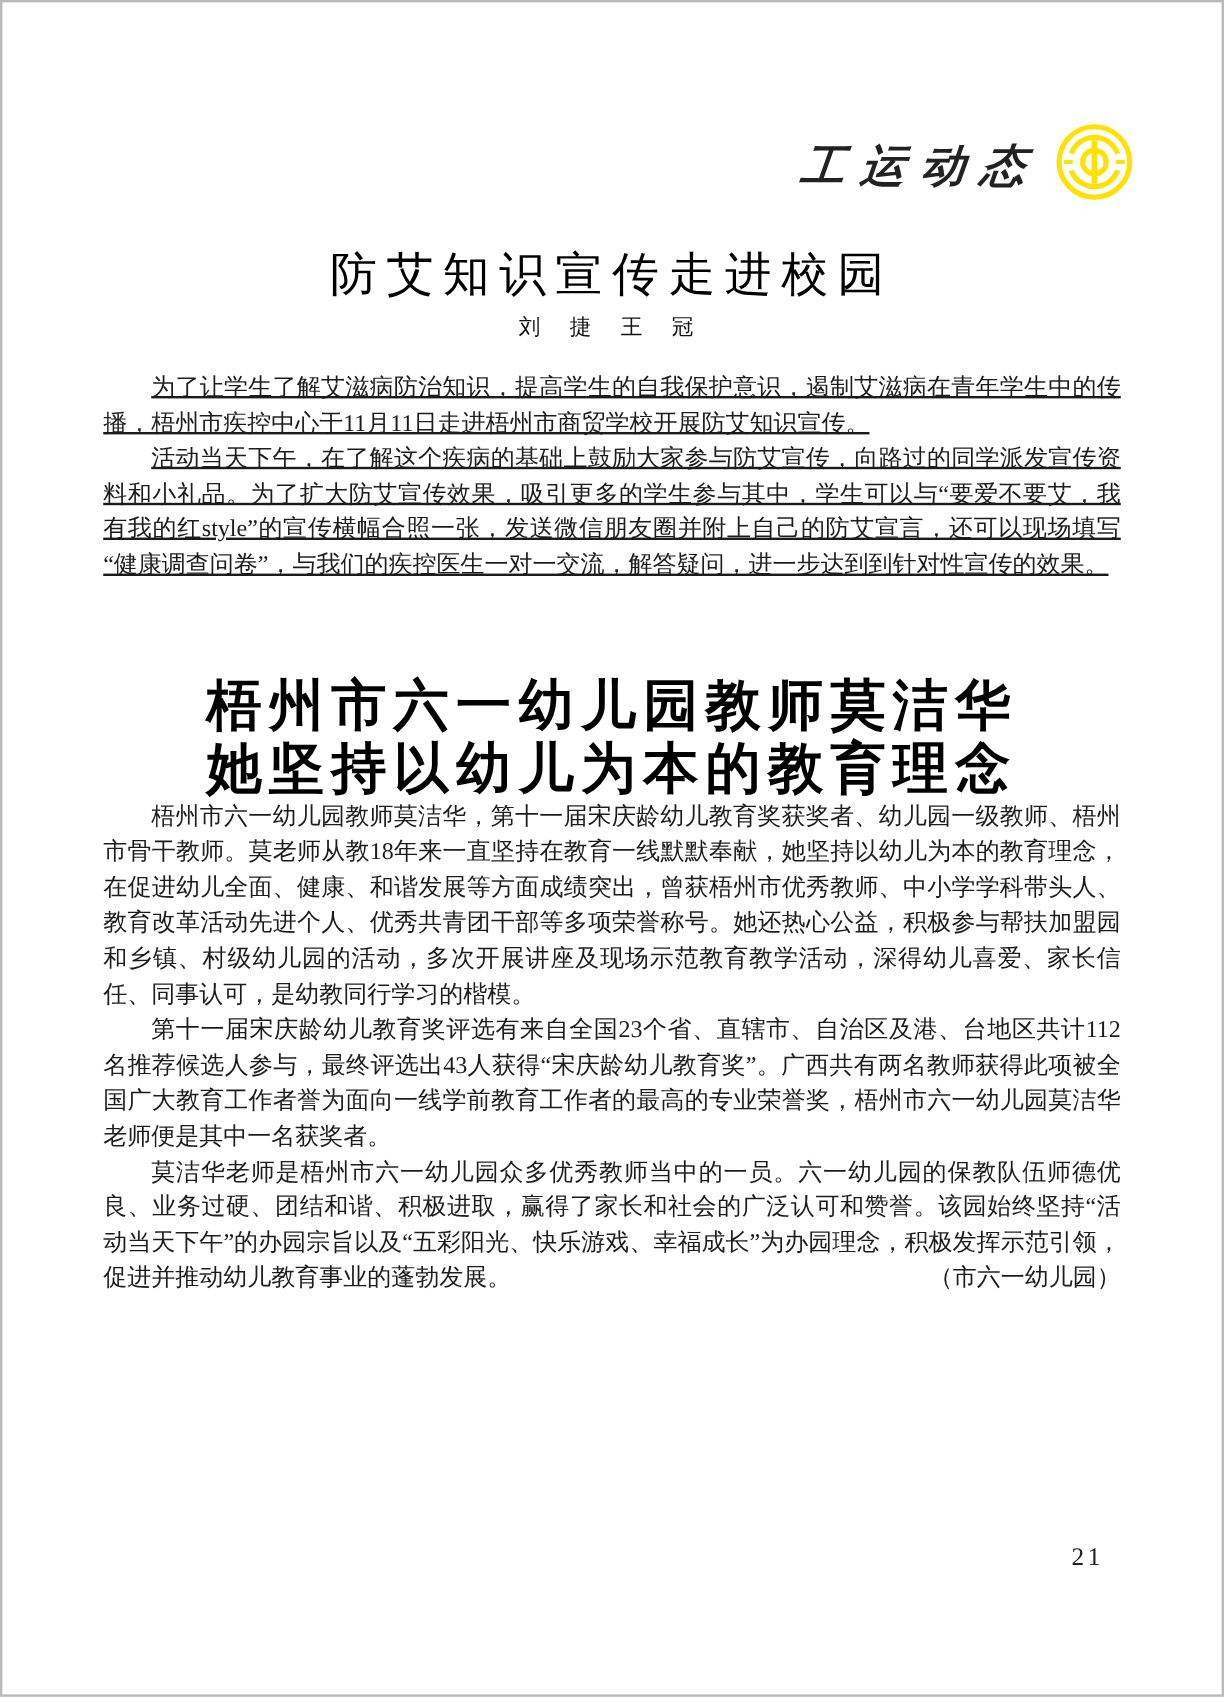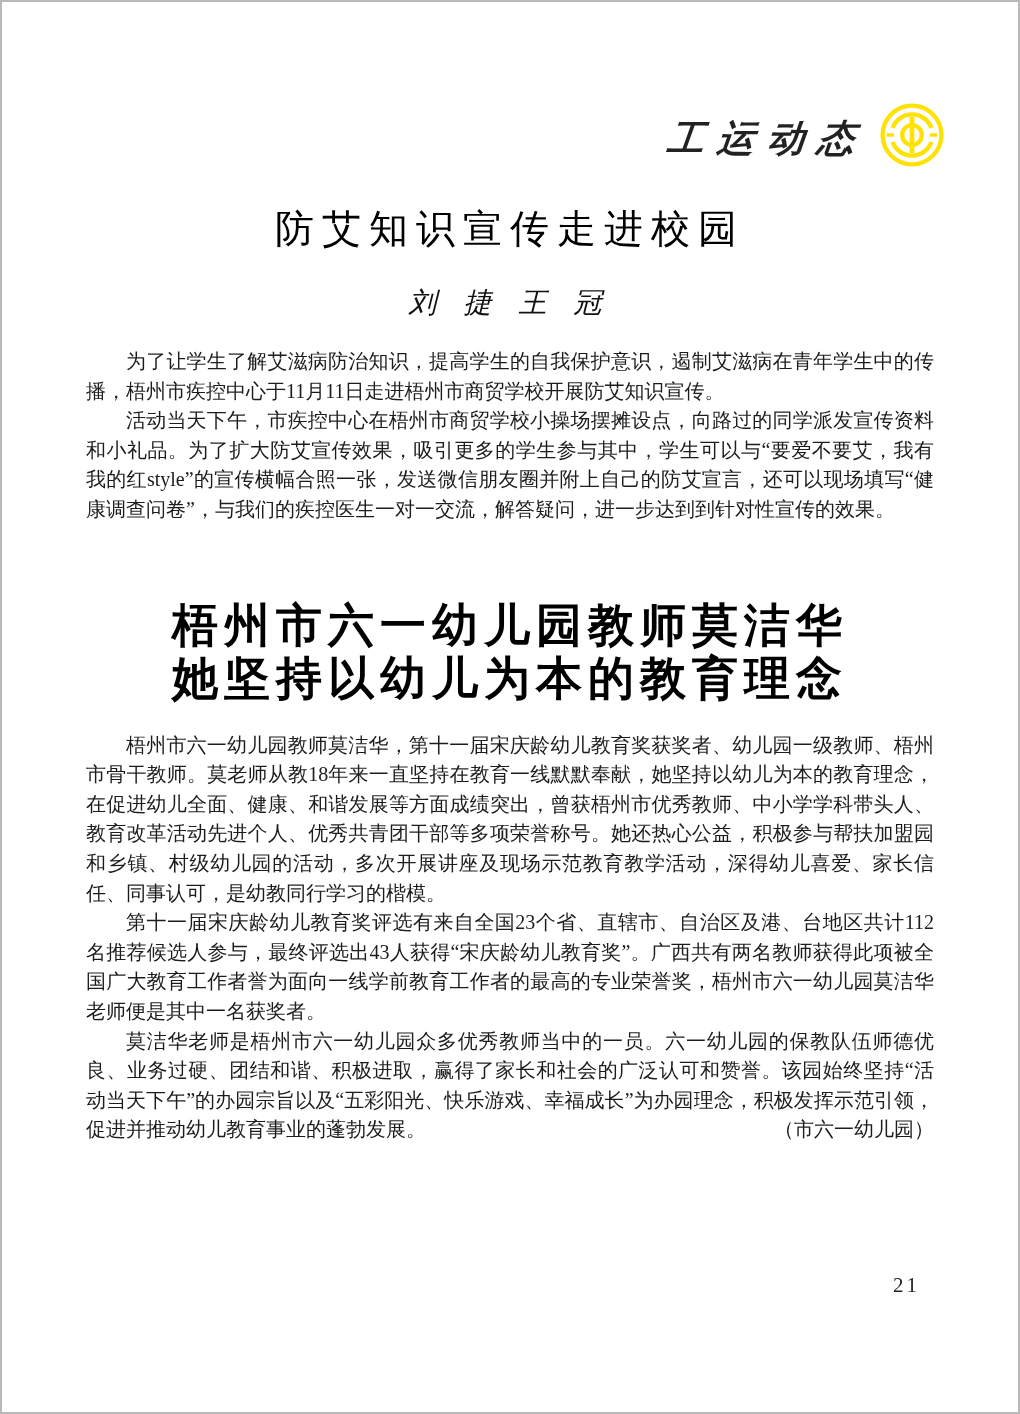--- a/index.html
+++ b/index.html
@@ -38,32 +38,31 @@
   .title-1 {
     margin-top: 200px;
     text-align: center;
     font-family: "Liberation Sans", "DejaVu Sans", sans-serif;
     font-weight: 400;
     font-size: 39px;
     letter-spacing: 8px;
     color: #000;
   }
   .authors {
-    margin-top: 28px;
+    margin-top: 4px;
     text-align: center;
-    font-size: 28px;
+    font-size: 18px;
     letter-spacing: 10px;
     color: #111;
-    font-style: italic;
   }
   .body-block {
     width: 848px;
     margin: 0 auto;
   }
-  .body-block.first { margin-top: 25px; }
+  .body-block.first { margin-top: 25px; text-decoration: underline; }
   .body-para {
     font-size: 20px;
     line-height: 29.6px;
     text-align: justify;
     text-indent: 2em;
     color: #1c1c1c;
   }
   .attribution {
     float: right;
     text-indent: 0;
@@ -72,25 +71,25 @@
   .title-2 {
     margin-top: 74px;
     text-align: center;
     font-family: "Liberation Sans", "DejaVu Sans", sans-serif;
     font-weight: 900;
     font-size: 46px;
     letter-spacing: 6px;
     line-height: 53px;
     color: #000;
   }
-  .body-block.second { margin-top: 26px; }
+  .body-block.second { }
   
   .page-number {
     position: absolute;
-    right: 98px; bottom: 114px;
+    right: 98px; bottom: 102px;
     font-size: 21px;
     letter-spacing: 3px;
     color: #222;
   }
   .clearfix::after { content: ""; display: block; clear: both; }
 </style>
 </head>
 <body>
 
 <div class="page">
@@ -110,21 +109,21 @@
         </g>
       </svg>
     </div>
   </div>
 
   <h1 class="title-1">防艾知识宣传走进校园</h1>
   <div class="authors">刘 捷  王 冠</div>
 
   <div class="body-block first">
     <p class="body-para"><span>为了让学生了解艾滋病防治知识，提高学生的自我保护意识，遏制艾滋病在青年学生中的传播，梧州市疾控中心于11月11日走进梧州市商贸学校开展防艾知识宣传。</span></p>
-    <p class="body-para"><span>活动当天下午，市疾控中心在梧州市商贸学校小操场摆摊设点，向路过的同学派发宣传资料和小礼品。为了扩大防艾宣传效果，吸引更多的学生参与其中，学生可以与“要爱不要艾，我有我的红style”的宣传横幅合照一张，发送微信朋友圈并附上自己的防艾宣言，还可以现场填写“健康调查问卷”，与我们的疾控医生一对一交流，解答疑问，进一步达到到针对性宣传的效果。</span></p>
+    <p class="body-para"><span>活动当天下午，在了解这个疾病的基础上鼓励大家参与防艾宣传，向路过的同学派发宣传资料和小礼品。为了扩大防艾宣传效果，吸引更多的学生参与其中，学生可以与“要爱不要艾，我有我的红style”的宣传横幅合照一张，发送微信朋友圈并附上自己的防艾宣言，还可以现场填写“健康调查问卷”，与我们的疾控医生一对一交流，解答疑问，进一步达到到针对性宣传的效果。</span></p>
   </div>
 
   <h1 class="title-2">
     <span>梧州市六一幼儿园教师莫洁华</span><br>
     <span>她坚持以幼儿为本的教育理念</span>
   </h1>
 
   <div class="body-block second">
     <p class="body-para"><span>梧州市六一幼儿园教师莫洁华，第十一届宋庆龄幼儿教育奖获奖者、幼儿园一级教师、梧州市骨干教师。莫老师从教18年来一直坚持在教育一线默默奉献，她坚持以幼儿为本的教育理念，在促进幼儿全面、健康、和谐发展等方面成绩突出，曾获梧州市优秀教师、中小学学科带头人、教育改革活动先进个人、优秀共青团干部等多项荣誉称号。她还热心公益，积极参与帮扶加盟园和乡镇、村级幼儿园的活动，多次开展讲座及现场示范教育教学活动，深得幼儿喜爱、家长信任、同事认可，是幼教同行学习的楷模。</span></p>
     <p class="body-para"><span>第十一届宋庆龄幼儿教育奖评选有来自全国23个省、直辖市、自治区及港、台地区共计112名推荐候选人参与，最终评选出43人获得“宋庆龄幼儿教育奖”。广西共有两名教师获得此项被全国广大教育工作者誉为面向一线学前教育工作者的最高的专业荣誉奖，梧州市六一幼儿园莫洁华老师便是其中一名获奖者。</span></p>

